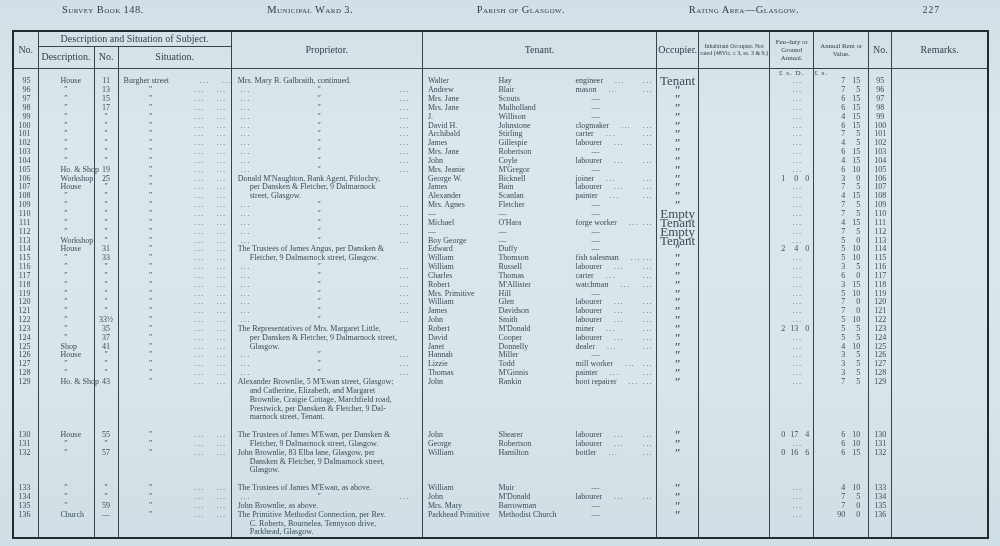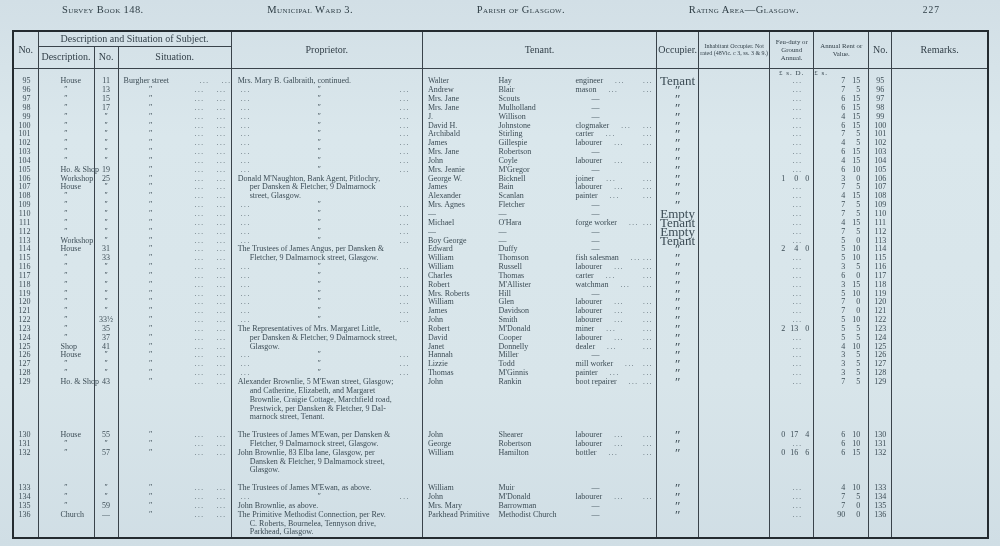--- a/index.html
+++ b/index.html
@@ -1046,21 +1046,21 @@
               <span class="ld">...</span>
             </div>
           </td>
           <td class="c prop bR">
             <div class="cw spread">
               <span class="ld">...</span>
               <span class="dit2">″</span>
               <span class="ld">...</span>
             </div>
           </td>
-          <td class="c t1">Mrs. Roberts</td>
+          <td class="c t1">Mrs. Primitive</td>
           <td class="c t2">Hill</td>
           <td class="c t3 bR">
             <div class="cw">
               <span class="dsh">—</span>
             </div>
           </td>
           <td class="c occ bR">″</td>
           <td class="c inh bR"></td>
           <td class="c feu bR"><span class="ld">...</span></td>
           <td class="c rent bR">

